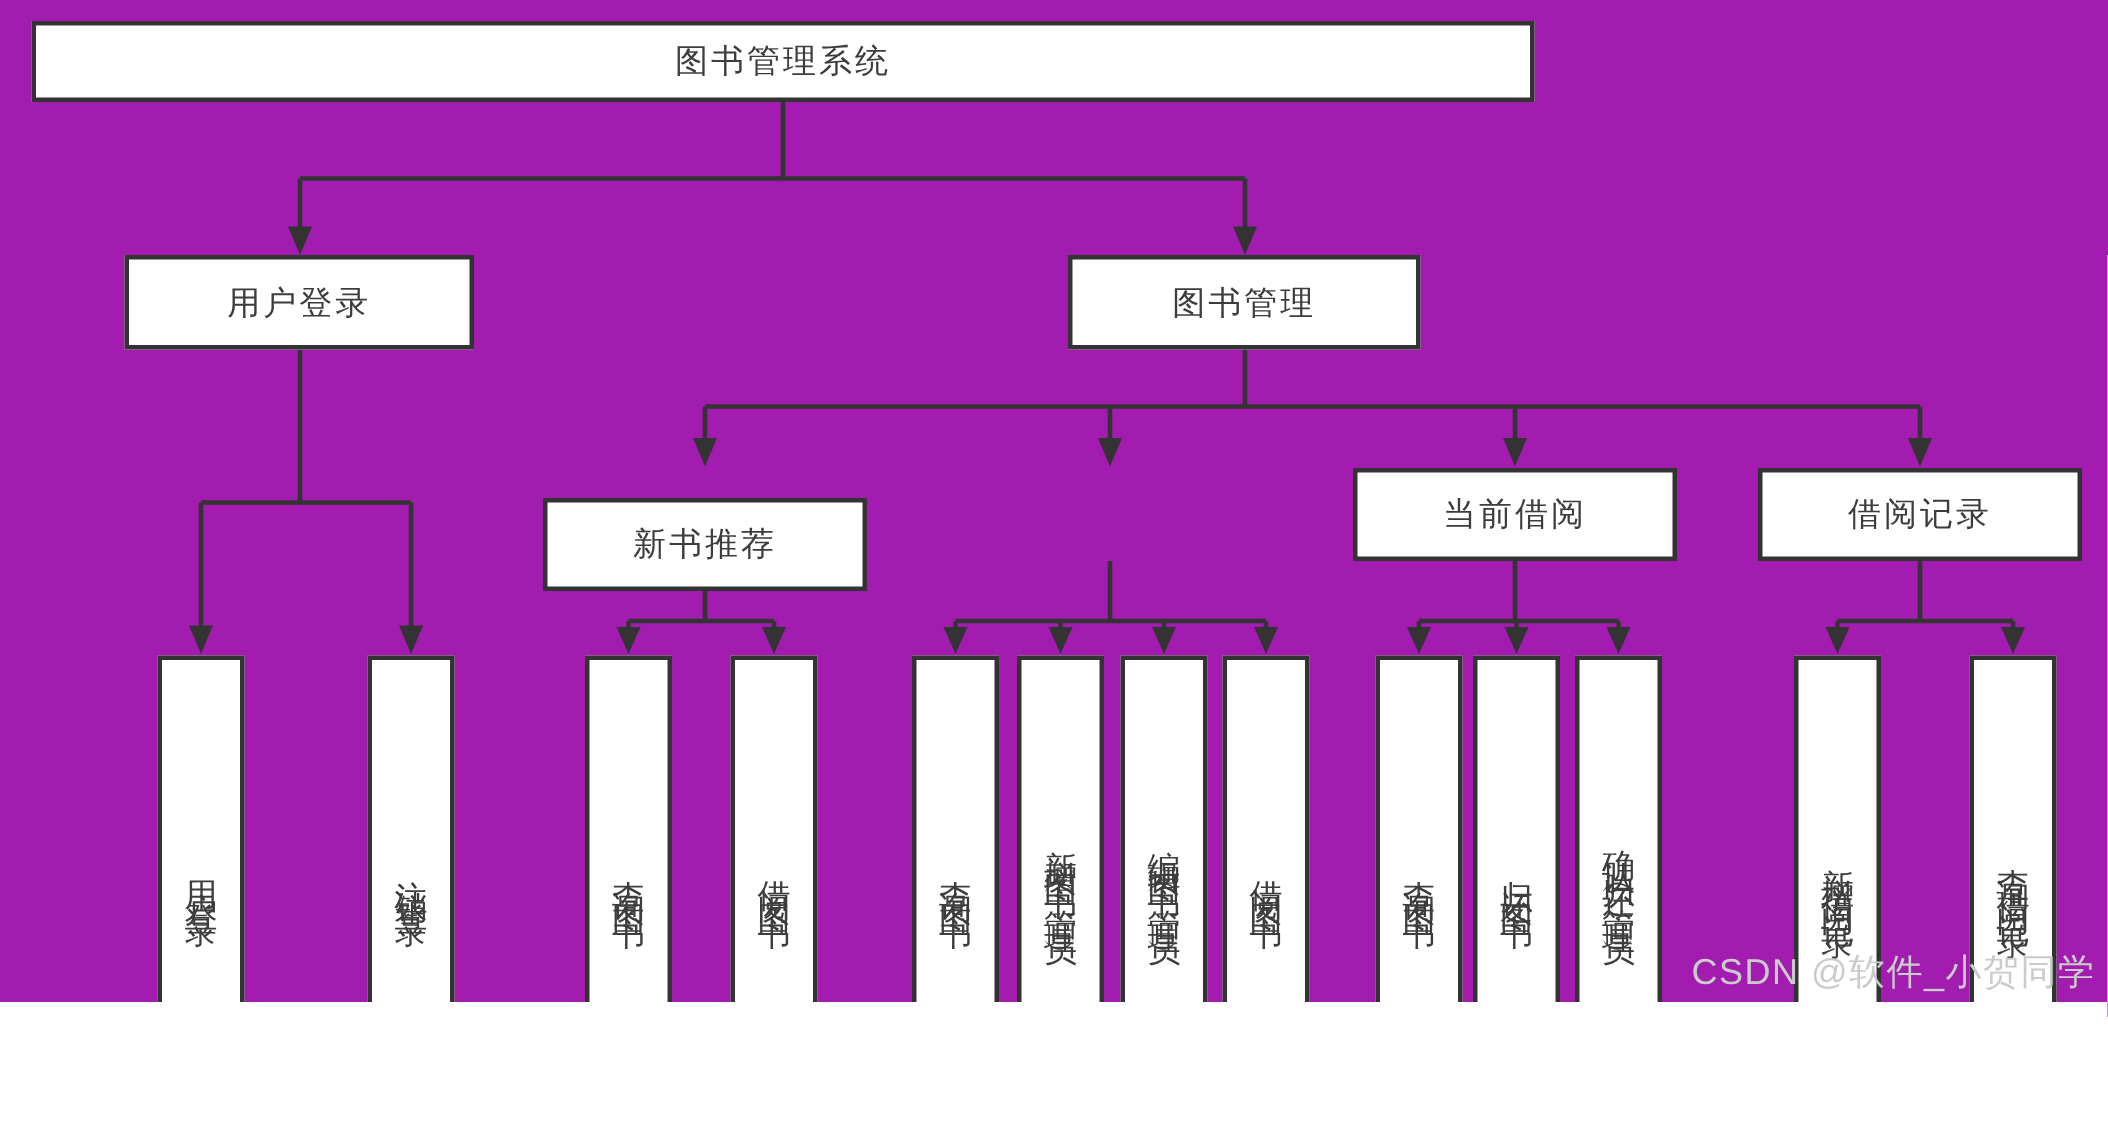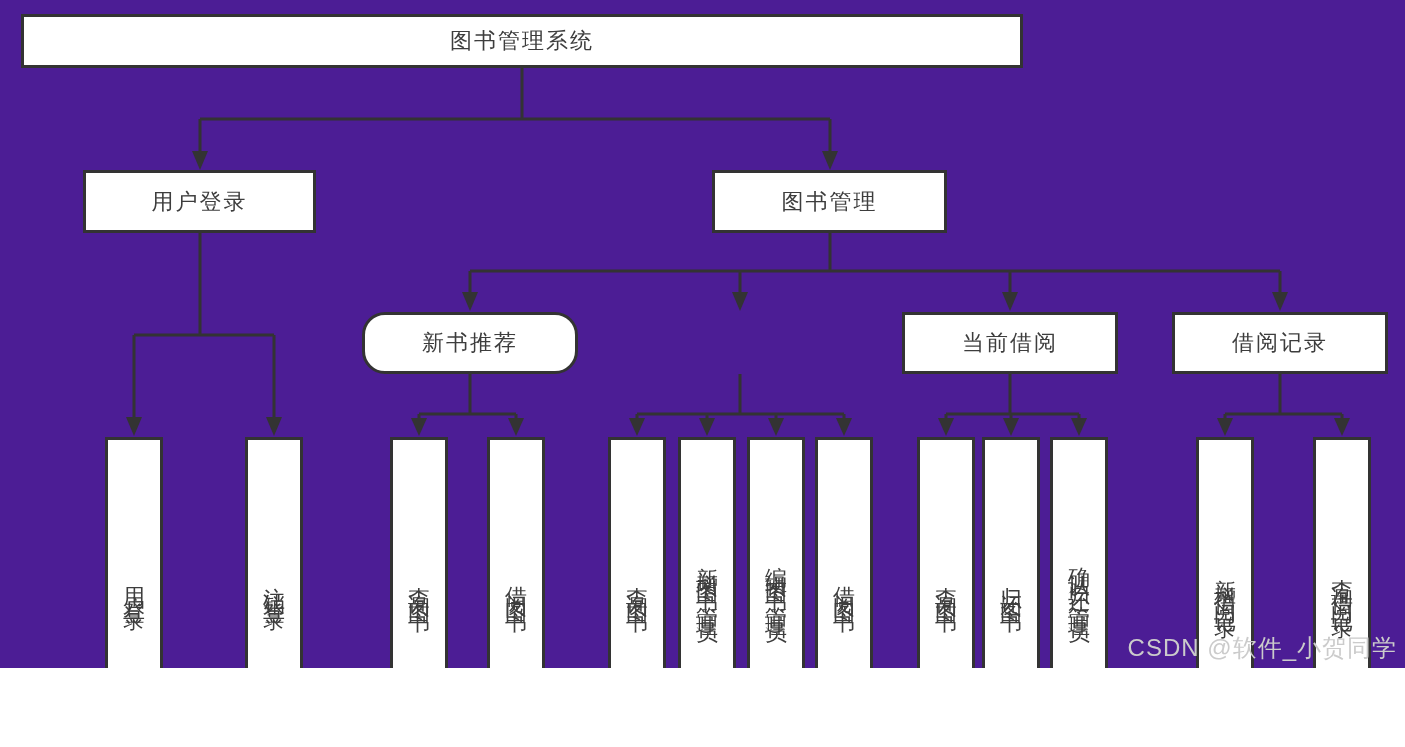--- a/index.html
+++ b/index.html
@@ -1,20 +1,20 @@
 <!DOCTYPE html>
 <html><head>
 <meta charset="utf-8">
 <style>
   html,body{margin:0;padding:0;background:#ffffff;}
   body{font-family:"Liberation Sans","DejaVu Sans",sans-serif;}
   .canvas{
     position:relative;
     width:1405px;height:668px;
-    background:#4c1d95;
+    background:#a21caf;
     overflow:hidden;
   }
   .connectors{
     position:absolute;left:0;top:0;width:1405px;height:747px;
     pointer-events:none;
   }
   .node{
     position:absolute;
     box-sizing:border-box;
     border:3px solid #333333;
@@ -33,21 +33,21 @@
     writing-mode:vertical-rl;
     text-orientation:mixed;
     letter-spacing:8px;
     line-height:1;
     white-space:nowrap;
   }
   
   .n-root{left:21px;top:14px;width:1002px;height:54px;}
   .n-login{left:83px;top:170px;width:233px;height:63px;}
   .n-mgmt{left:712px;top:170px;width:235px;height:63px;}
-  .n-recommend{left:362px;top:312px;width:216px;height:62px;border-radius:23px;}
+  .n-recommend{left:362px;top:332px;width:216px;height:62px;}
   .n-borrow{left:632px;top:312px;width:216px;height:62px;}
   .n-current{left:902px;top:312px;width:216px;height:62px;}
   .n-records{left:1172px;top:312px;width:216px;height:62px;}
   
   .l1{left:105px;}  .l2{left:245px;}
   .l3{left:390px;}  .l4{left:487px;}
   .l5{left:608px;}  .l6{left:678px;}
   .l7{left:747px;}  .l8{left:815px;}
   .l9{left:917px;}  .l10{left:982px;} .l11{left:1050px;}
   .l12{left:1196px;} .l13{left:1313px;}

